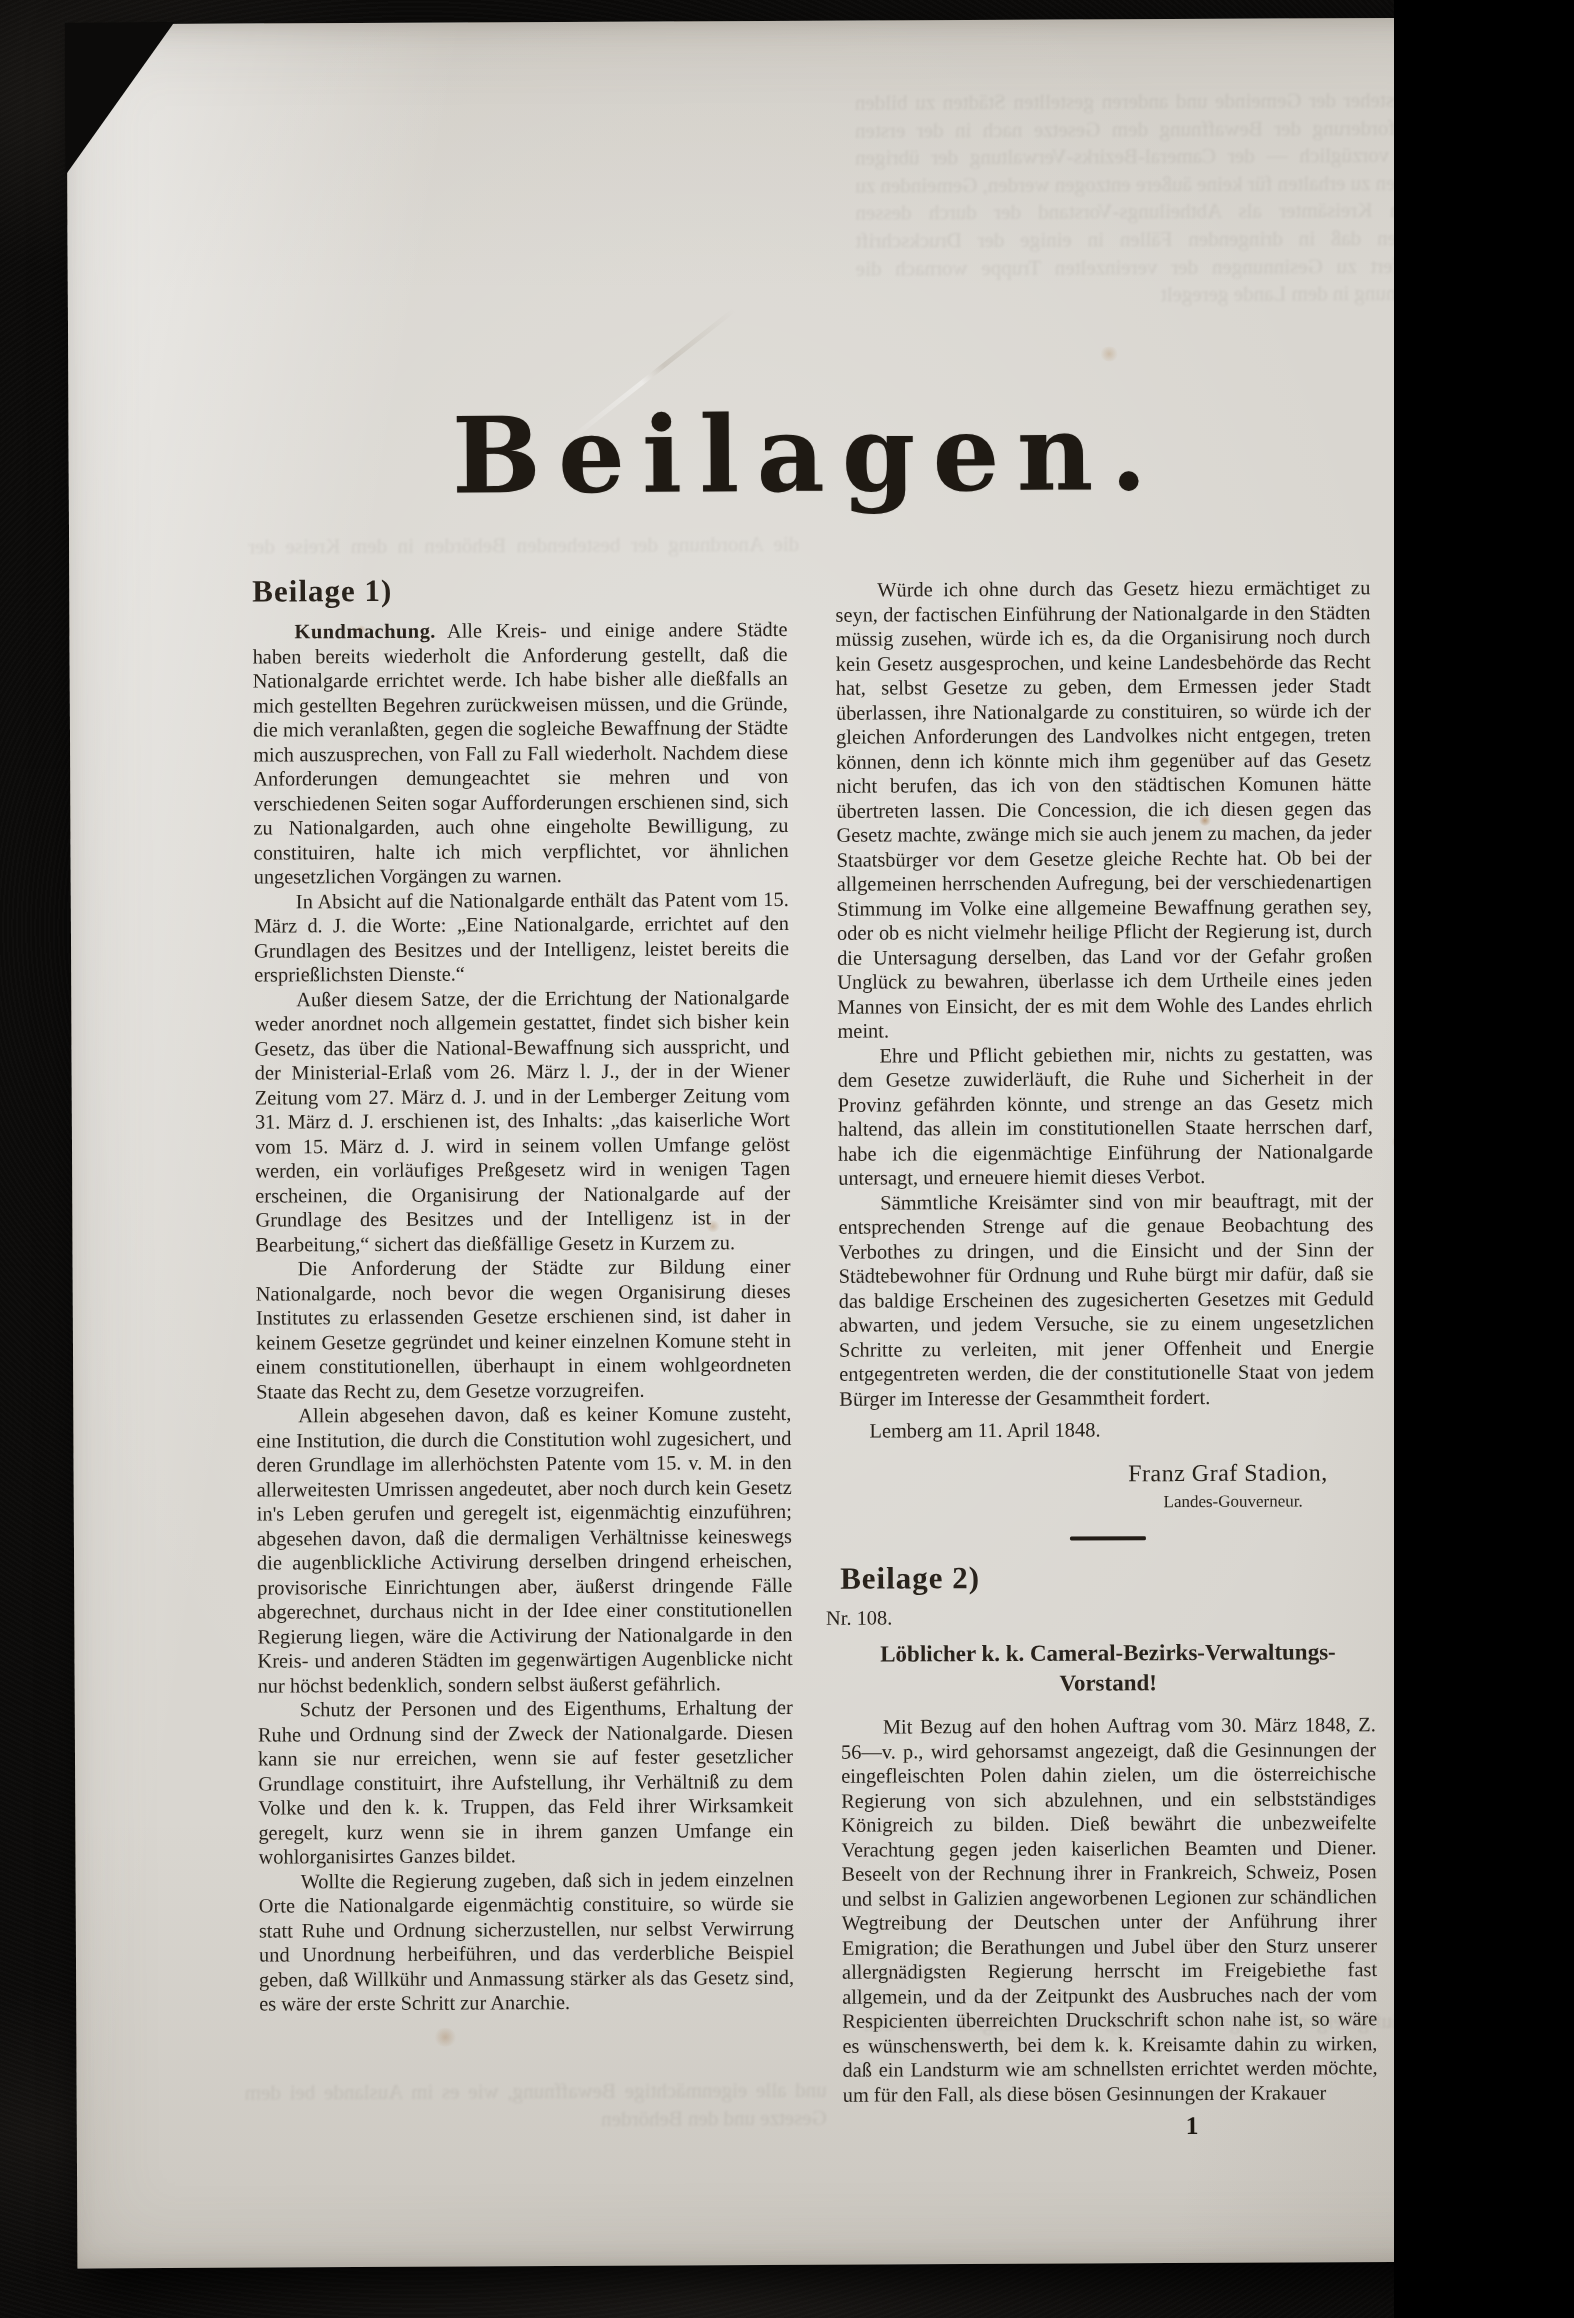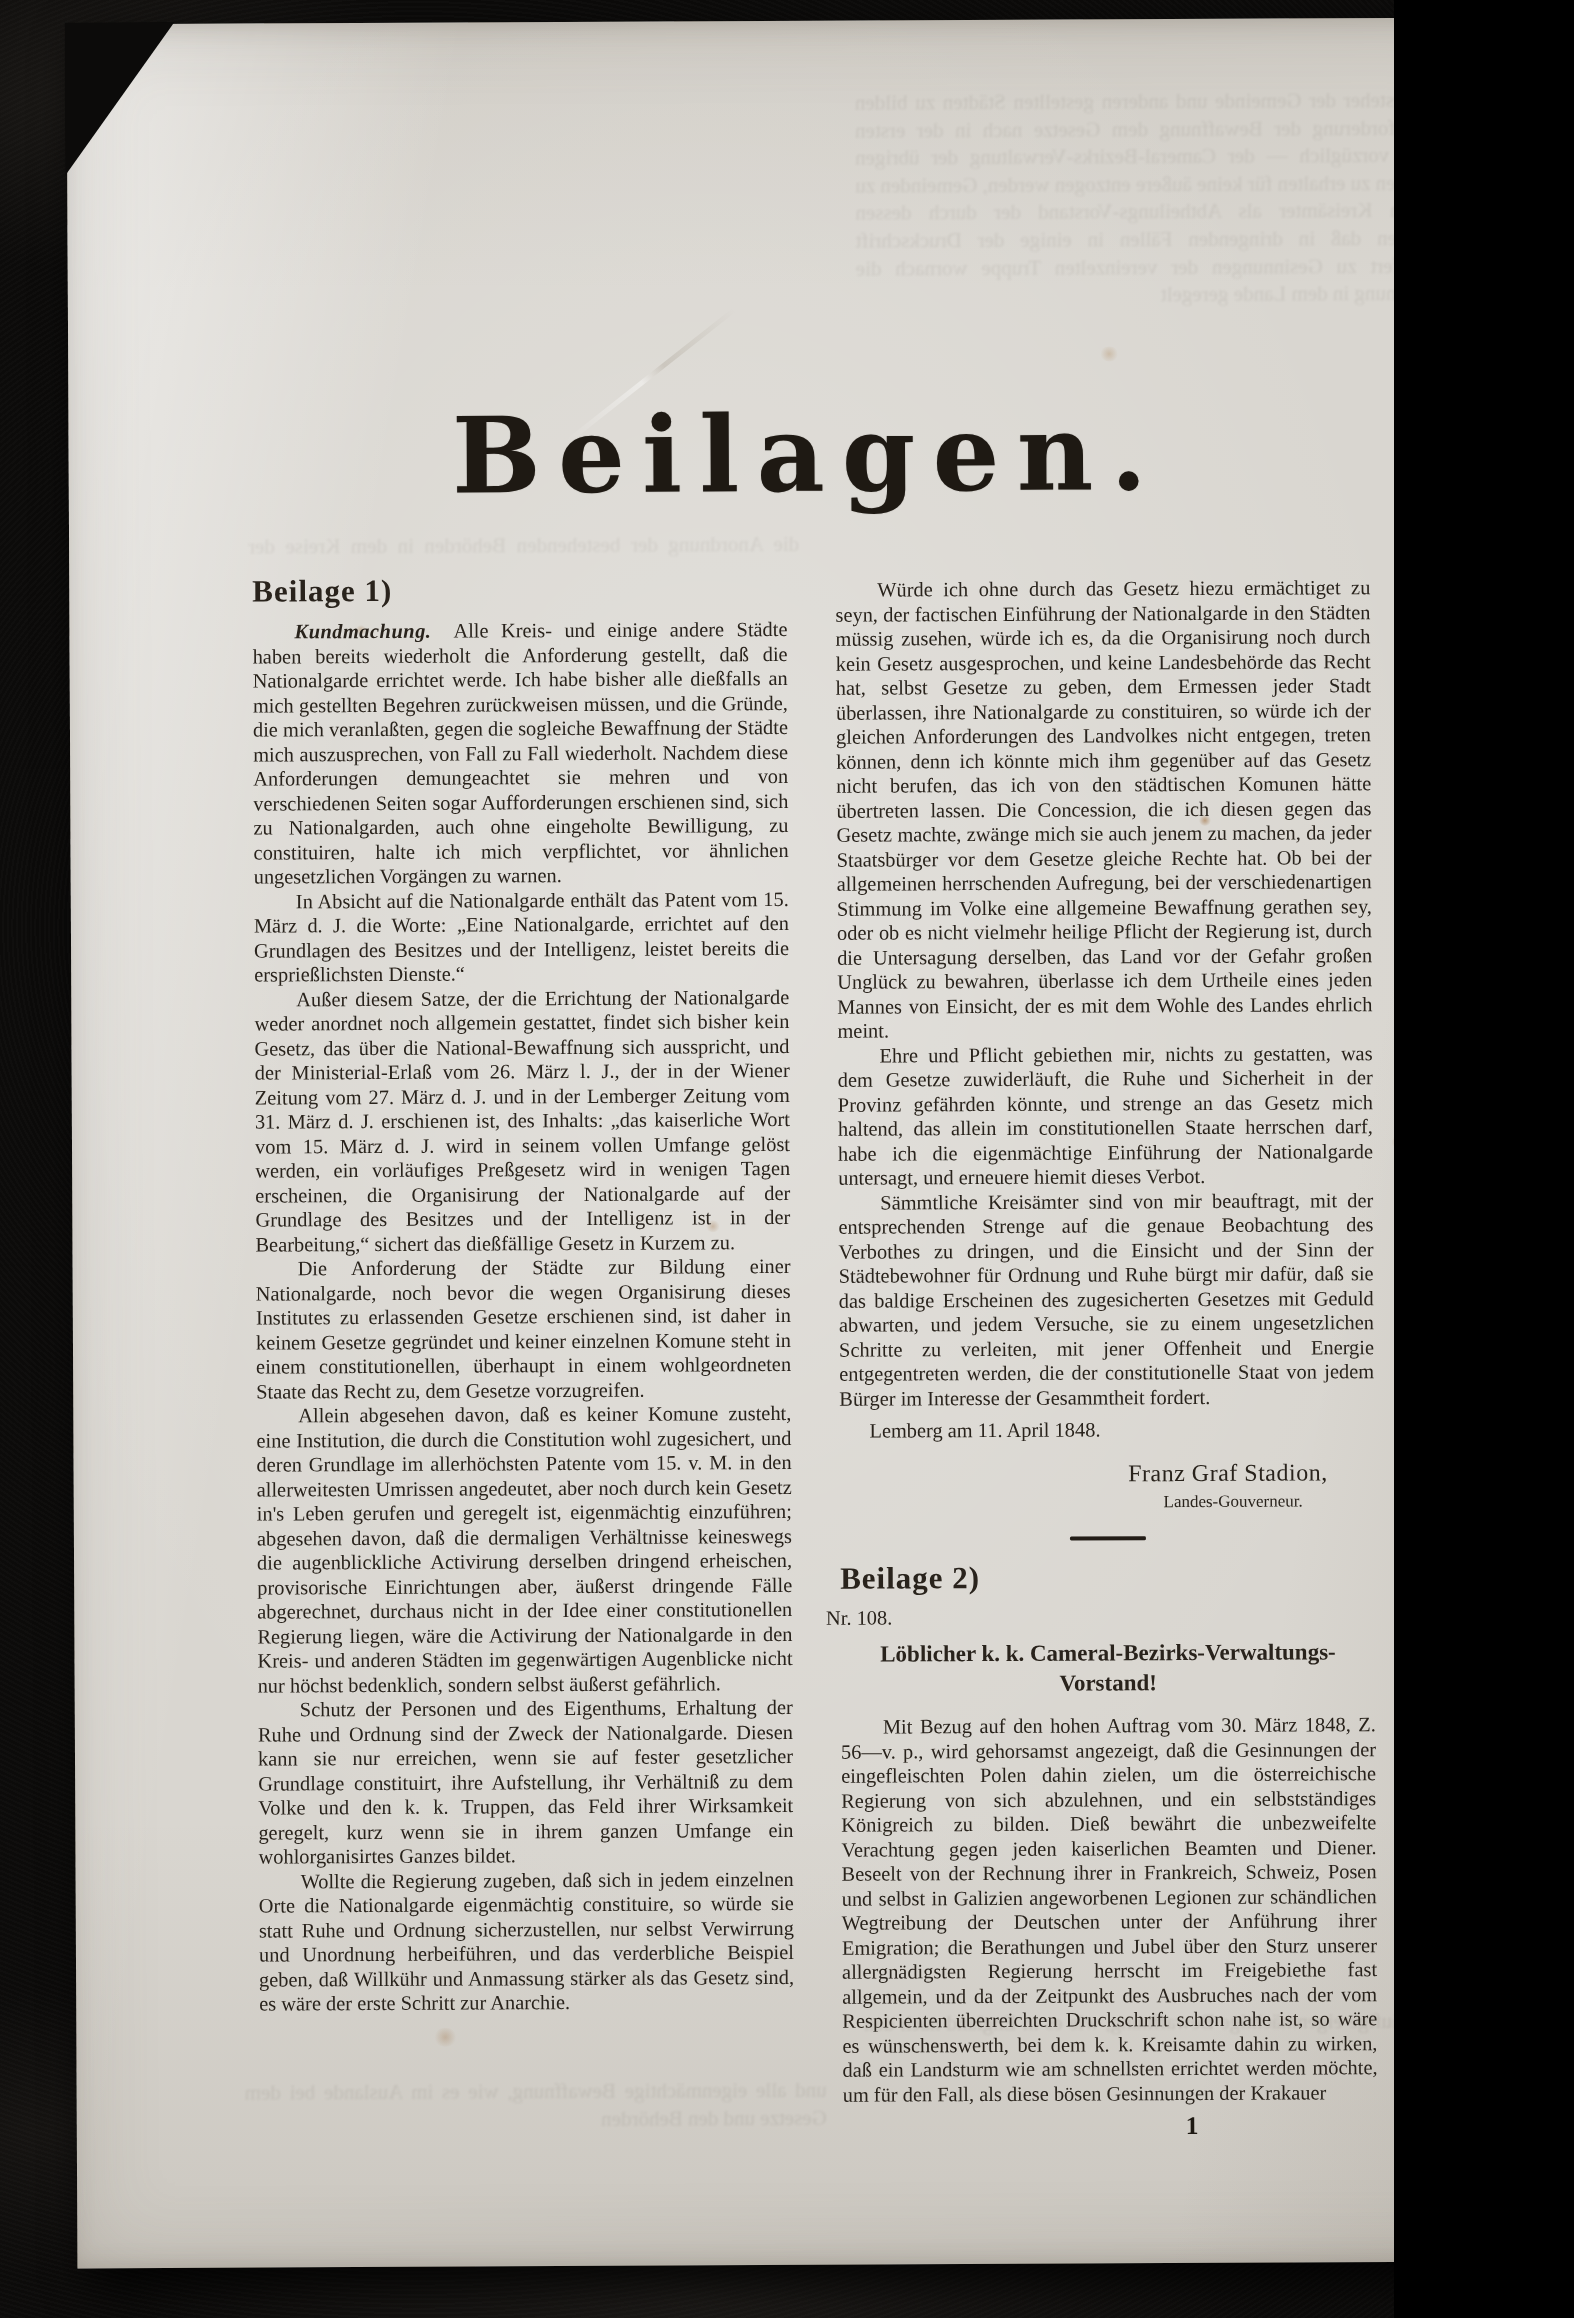--- a/index.html
+++ b/index.html
@@ -38,21 +38,21 @@
     text-shadow:0 0 1px rgba(30,25,19,0.4);
   }
   .columns{
     position:absolute;left:183px;top:551px;width:1118px;display:flex;gap:48px;
     font-size:20.4px;line-height:24.5px;color:#29231c;text-align:justify;
   }
   .col{width:535px;}
   .col-right{padding-top:6.1px;}
   .col p{margin:0;text-indent:42px;}
   .sub-heading{font-size:31px;line-height:34px;font-weight:700;margin:0 0 11.2px 0;letter-spacing:1px;}
-  .lead-in{font-weight:700;letter-spacing:0.5px;margin-right:22px;font-style:italic;}
+  .lead-in{font-weight:700;letter-spacing:0.5px;margin-right:11px;}
   .dateline{text-indent:30px !important;margin-top:8.2px !important;}
   .sig-name{text-align:right;padding-right:47px;font-size:24px;line-height:29px;margin-top:17.3px;letter-spacing:0.5px;}
   .sig-role{text-align:right;padding-right:72px;font-size:17px;line-height:20.4px;margin-top:4.1px;}
   .divider{width:76px;height:3.6px;background:#231d17;margin:23.5px auto 20.4px auto;border-radius:1.5px;}
   .b2-heading{margin:0 0 10.2px 0;}
   .b2-number{margin:0 0 9.2px -14.3px !important;text-indent:0 !important;}
   .b2-address{text-align:center;font-weight:700;font-size:23px;line-height:30px;margin:3.1px 15.3px 15.3px 15.3px !important;text-indent:0 !important;}
   .page-number{font-weight:700;font-size:25.5px;line-height:27.6px;margin-top:7.1px;margin-left:343px;text-indent:0 !important;color:#1e1913;}
   .ghost{
     position:absolute;color:#4a4238;opacity:0.12;filter:blur(1.1px);transform:scaleX(-1);

